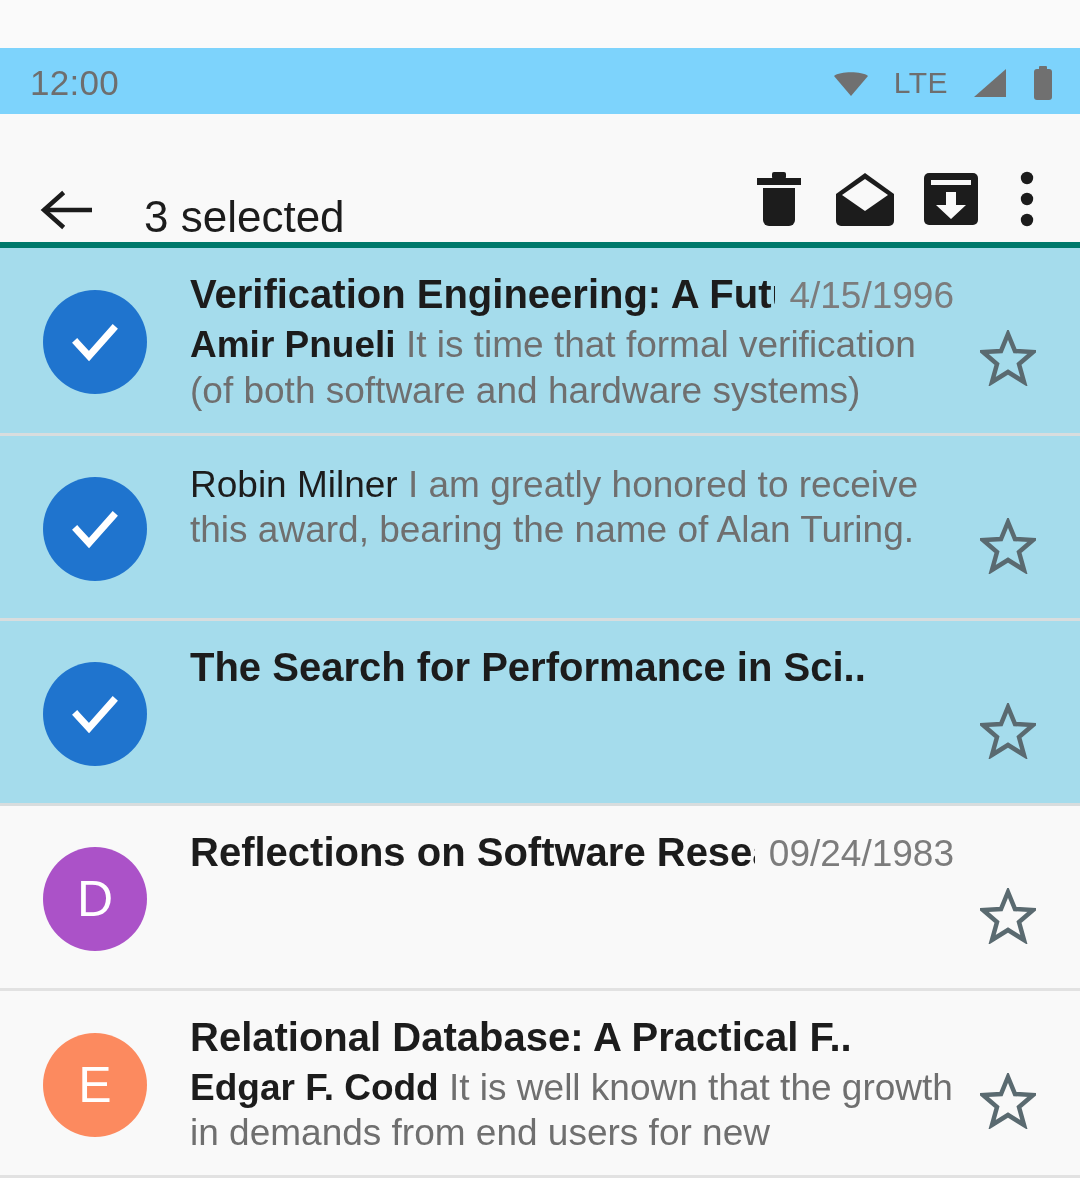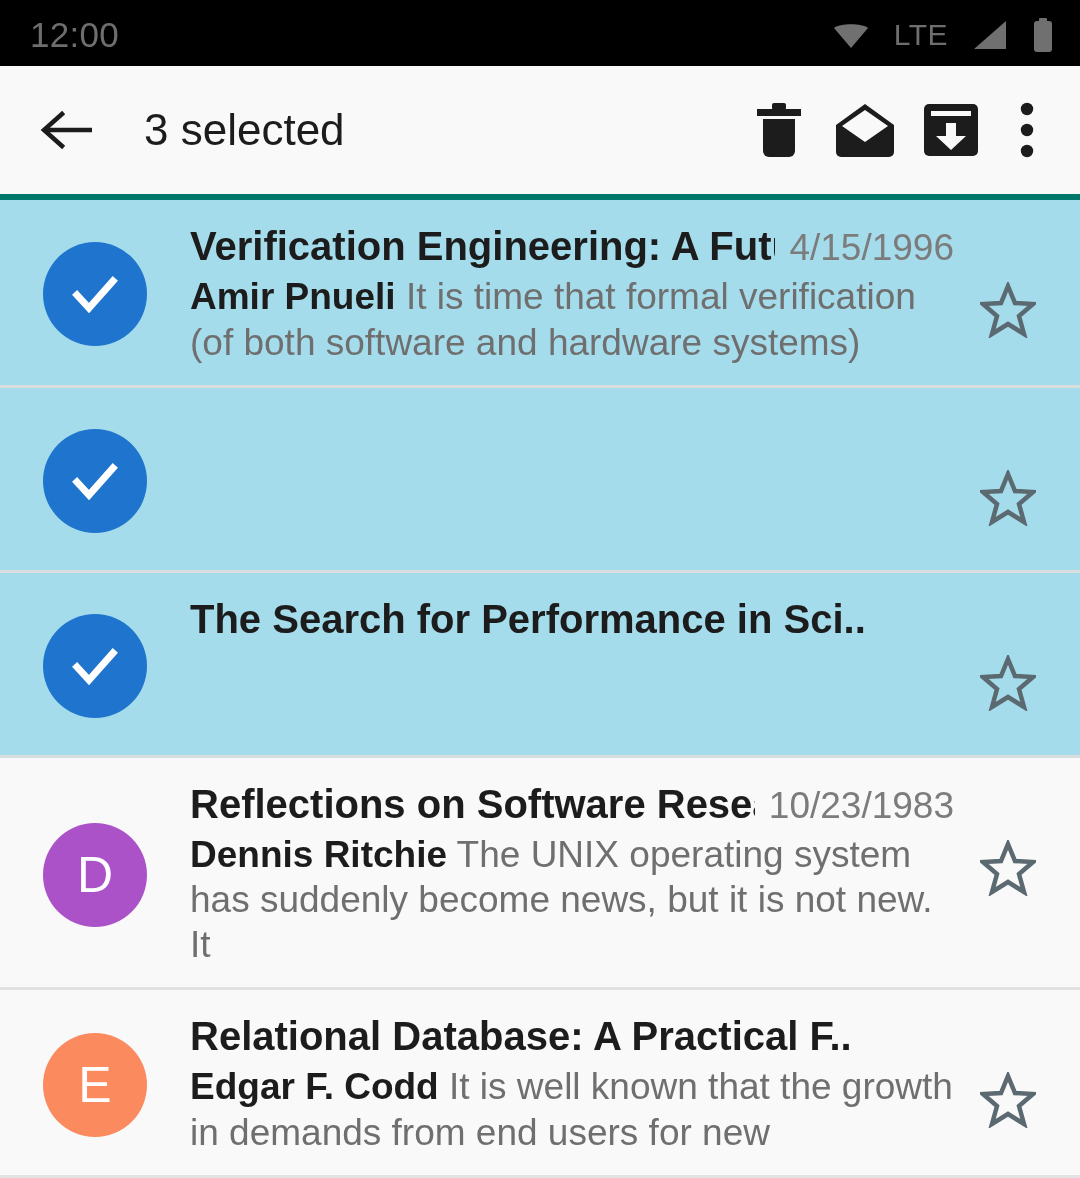--- a/index.html
+++ b/index.html
@@ -6,42 +6,43 @@
   html, body {
     width:1080px; height:1178px;
     background:#FAFAFA;
     font-family:"Liberation Sans", sans-serif;
     overflow:hidden;
   }
 
   
   .status-bar{
     height:66px; width:100%;
-    background:#000000;
+    background:#7dd3fc;
     display:flex; align-items:center;
     padding:3px 26px 0 30px;
     position:relative;
+    margin-top:48px;
   }
   .status-time{
     font-size:35px; color:#6E6E6E; letter-spacing:.3px;
     line-height:1;
   }
   .status-right{
     margin-left:auto; display:flex; align-items:center; gap:24px;
   }
   .wifi-ico{ width:38px; height:30px; display:block; }
   .lte-txt{ font-size:30px; color:#6E6E6E; letter-spacing:.5px; font-weight:400;}
   .sig-ico{ width:36px; height:30px; display:block;}
   .bat-ico{ width:22px; height:34px; display:block;}
 
   
   .action-bar{
     height:128px; width:100%;
     background:#F9F9F9;
-    display:flex; align-items:center;
+    display:flex; align-items:flex-end;
     padding:0 20px 0 36px;
     position:relative;
   }
   .back-btn{
     width:64px;height:64px;display:flex;align-items:center;justify-content:center;
     flex:0 0 auto; cursor:pointer;
   }
   .action-title{
     font-size:44px; color:#1C1C1C; margin-left:44px;
     white-space:nowrap; font-weight:400;
@@ -207,20 +208,21 @@
     <div class="avatar-wrap">
       <div class="avatar check">
         <svg class="check-svg" viewBox="0 0 62 62">
           <path d="M13 32 L25 45 L49 18" stroke="#FFFFFF" stroke-width="7" fill="none" stroke-linecap="square"></path>
         </svg>
       </div>
     </div>
     <div class="mail-body">
       <div class="subject-line">
       </div>
+      <div class="snippet-line"><span class="sender">Robin Milner</span><span> I am greatly honored to receive this award, bearing the name of Alan Turing.</span></div>
     </div>
     <div class="star-wrap">
       <svg class="star-svg" viewBox="0 0 56 56">
         <path d="M28 4 L35 21 L53 22 L39 34 L44 52 L28 42 L12 52 L17 34 L3 22 L21 21 Z" fill="none" stroke="#5A6A70" stroke-width="4.5" stroke-linejoin="miter"></path>
       </svg>
     </div>
   </div>
 
   <div class="mail-row selected">
     <div class="avatar-wrap">
@@ -244,23 +246,22 @@
 
   <div class="mail-row">
     <div class="avatar-wrap">
       <div class="avatar" style="background:#AB52C8">
         <span>D</span>
       </div>
     </div>
     <div class="mail-body">
       <div class="subject-line">
         <span class="subject unread">Reflections on Software Research</span>
-        <span class="date">10/23/1983</span>
-      </div>
-      <div class="snippet-line"><span class="sender unread">Dennis Ritchie</span><span> The UNIX operating system has suddenly become news, but it is not new. It</span></div>
+        <span class="date">09/24/1983</span>
+      </div>
     </div>
     <div class="star-wrap">
       <svg class="star-svg" viewBox="0 0 56 56">
         <path d="M28 4 L35 21 L53 22 L39 34 L44 52 L28 42 L12 52 L17 34 L3 22 L21 21 Z" fill="none" stroke="#5A6A70" stroke-width="4.5" stroke-linejoin="miter"></path>
       </svg>
     </div>
   </div>
 
   <div class="mail-row">
     <div class="avatar-wrap">

